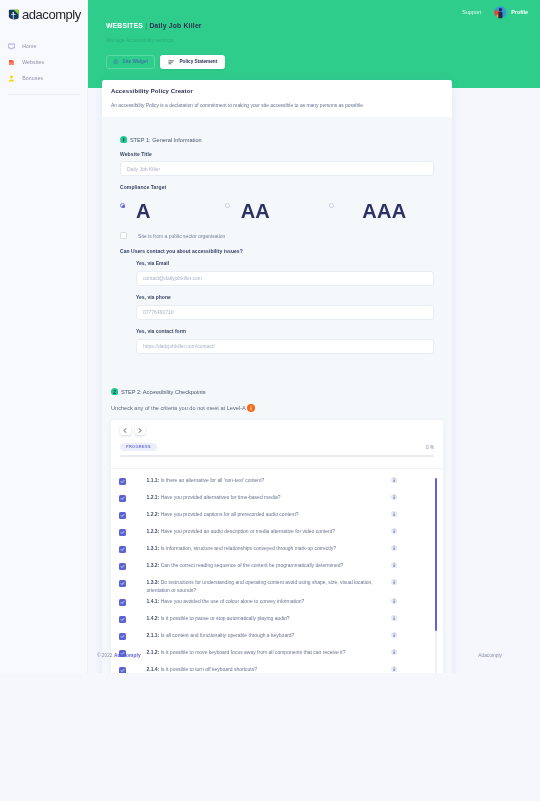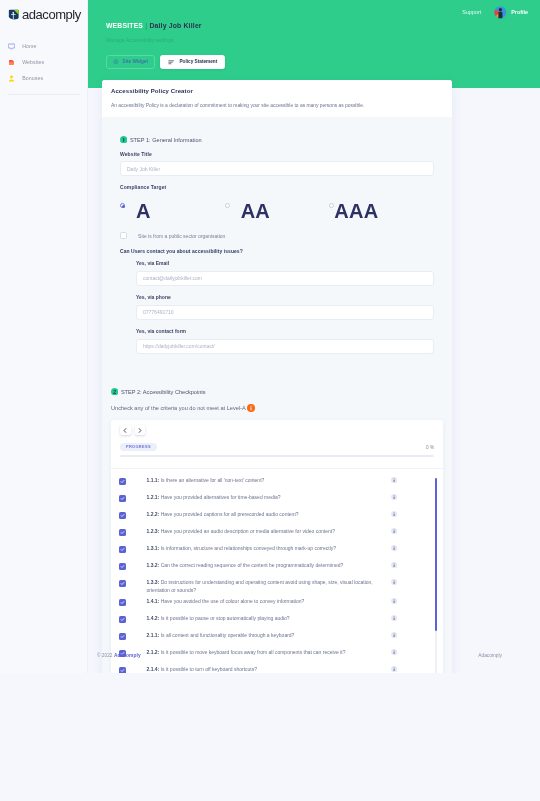--- a/index.html
+++ b/index.html
@@ -46,21 +46,21 @@
 .step .dot{width:7.4px;height:7.4px;flex:none;display:block}
 .step .t{font-size:5.6px;color:#4a5372}
 
 .label{font-size:5px;color:#3b4464;font-weight:bold;margin:8px 0 4px 0;letter-spacing:.1px}
 .field{height:15px;background:#fff;border:1px solid #e8edf4;border-radius:3px;display:flex;align-items:center;padding:0 6px;font-size:5px;color:#aab2c7}
 
 .radios{display:flex;margin-top:9px}
 
 .radio-col{width:109px;display:flex;align-items:flex-start;gap:0}
 .radio-col:nth-child(2) .radio-lbl{}
-.radio-col:nth-child(3) .radio-lbl{margin-left:0}
+.radio-col:nth-child(3) .radio-lbl{margin-left:28px}
 .radio{width:5px;height:5px;border-radius:50%;border:1px solid #6c76d8;flex:none;margin-top:4px;position:relative;background:#fff}
 .radio.on:after{content:"";position:absolute;left:1px;top:1px;width:3px;height:3px;border-radius:50%;background:#5b63d3}
 .radio.off{border-color:#c9cfe3}
 .radio-lbl{font-size:20px;font-weight:bold;color:#2e3164;line-height:1;margin-left:11px;letter-spacing:.2px;margin-top:2px}
 
 .checkline{display:flex;align-items:center;gap:11.5px;margin-top:11px}
 .chk-empty{width:6.6px;height:6.6px;border:1px solid #d4dbe8;border-radius:1.5px;background:#fff;flex:none}
 .checkline .t{font-size:5px;color:#7a8099}
 
 .q{font-size:5px;color:#2f3b66;font-weight:bold;margin-top:9px;letter-spacing:.05px}

